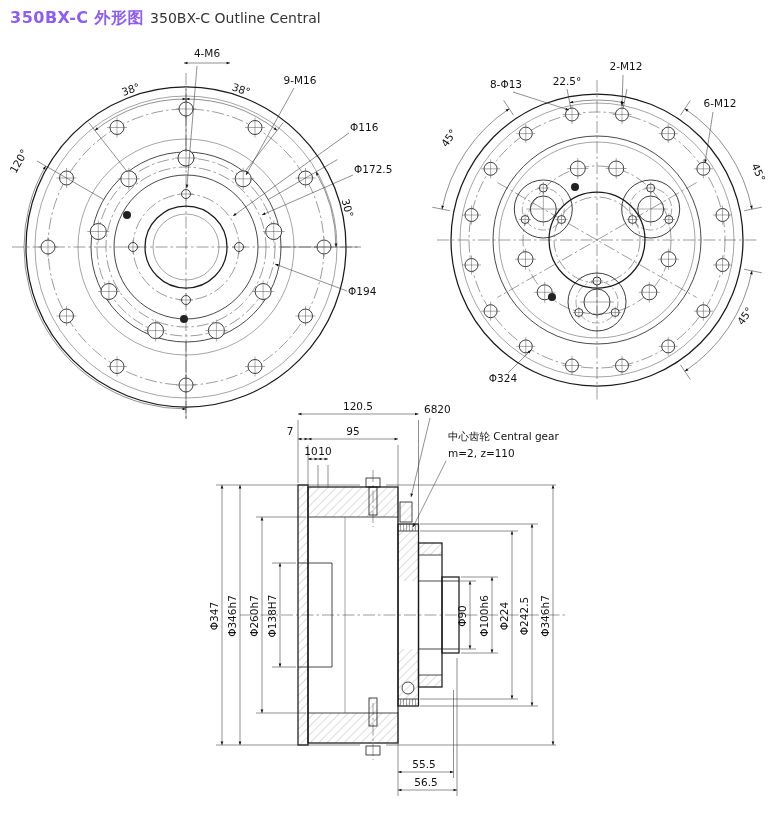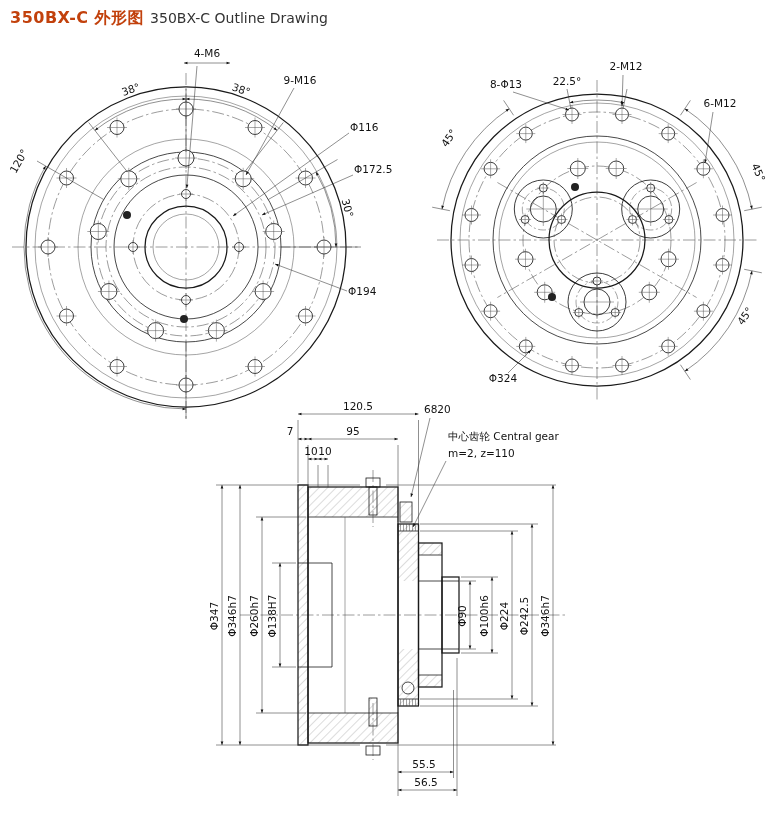--- a/index.html
+++ b/index.html
@@ -1,19 +1,19 @@
 <!DOCTYPE html>
 <html><head>
 <meta charset="utf-8">
 <style>
   html,body{margin:0;padding:0;background:#fff;}
   .page{position:relative;width:775px;height:813px;background:#fff;overflow:hidden;
         font-family:"DejaVu Sans", sans-serif;}
   .title{position:absolute;left:10px;top:8px;white-space:nowrap;}
-  .t-zh{font-size:16px;font-weight:bold;color:#c2410c;letter-spacing:.5px;}
+  .t-zh{font-size:16px;font-weight:bold;color:#8b5cf6;letter-spacing:.5px;}
   .t-en{font-size:14px;font-weight:normal;color:#333;margin-left:6px;}
   svg{position:absolute;left:0;top:0;}
   
   .s1{stroke:#1a1a1a;stroke-width:1.25;fill:none;}
   .s2{stroke:#1a1a1a;stroke-width:0.8;fill:none;}
   .s3{stroke:#4a4a4a;stroke-width:0.5;fill:none;}
   .cl{stroke:#4a4a4a;stroke-width:0.55;fill:none;stroke-dasharray:12 3 2.5 3;}
   .dim{stroke:#333;stroke-width:0.55;fill:none;}
   .dimtxt{font:10.5px "DejaVu Sans", sans-serif;fill:#111;text-anchor:middle;}
   .ta-s{text-anchor:start;}
@@ -25,21 +25,21 @@
   .cthin{stroke:#555;stroke-width:0.5;}
   .hx{fill:url(#hx);stroke:none;}
   #ar path{fill:#111;}
 </style>
 </head>
 <body>
 
 <div class="page">
 
   <div class="title">
-    <span class="t-zh">350BX-C 外形图</span><span class="t-en">350BX-C Outline Drawing</span>
+    <span class="t-zh">350BX-C 外形图</span><span class="t-en">350BX-C Outline Central</span>
   </div>
 
   <svg width="775" height="813" viewBox="0 0 775 813">
     <defs>
       <marker id="ar" viewBox="0 0 10 10" refX="9" refY="5" markerWidth="9" markerHeight="7" orient="auto-start-reverse">
         <path d="M0,1.5 L9,5 L0,8.5 z"></path>
       </marker>
       <pattern id="hx" width="6" height="6" patternUnits="userSpaceOnUse" patternTransform="rotate(45)">
         <line x1="0" y1="0" x2="0" y2="6" stroke="#9a9a9a" stroke-width="0.7"></line>
       </pattern>

